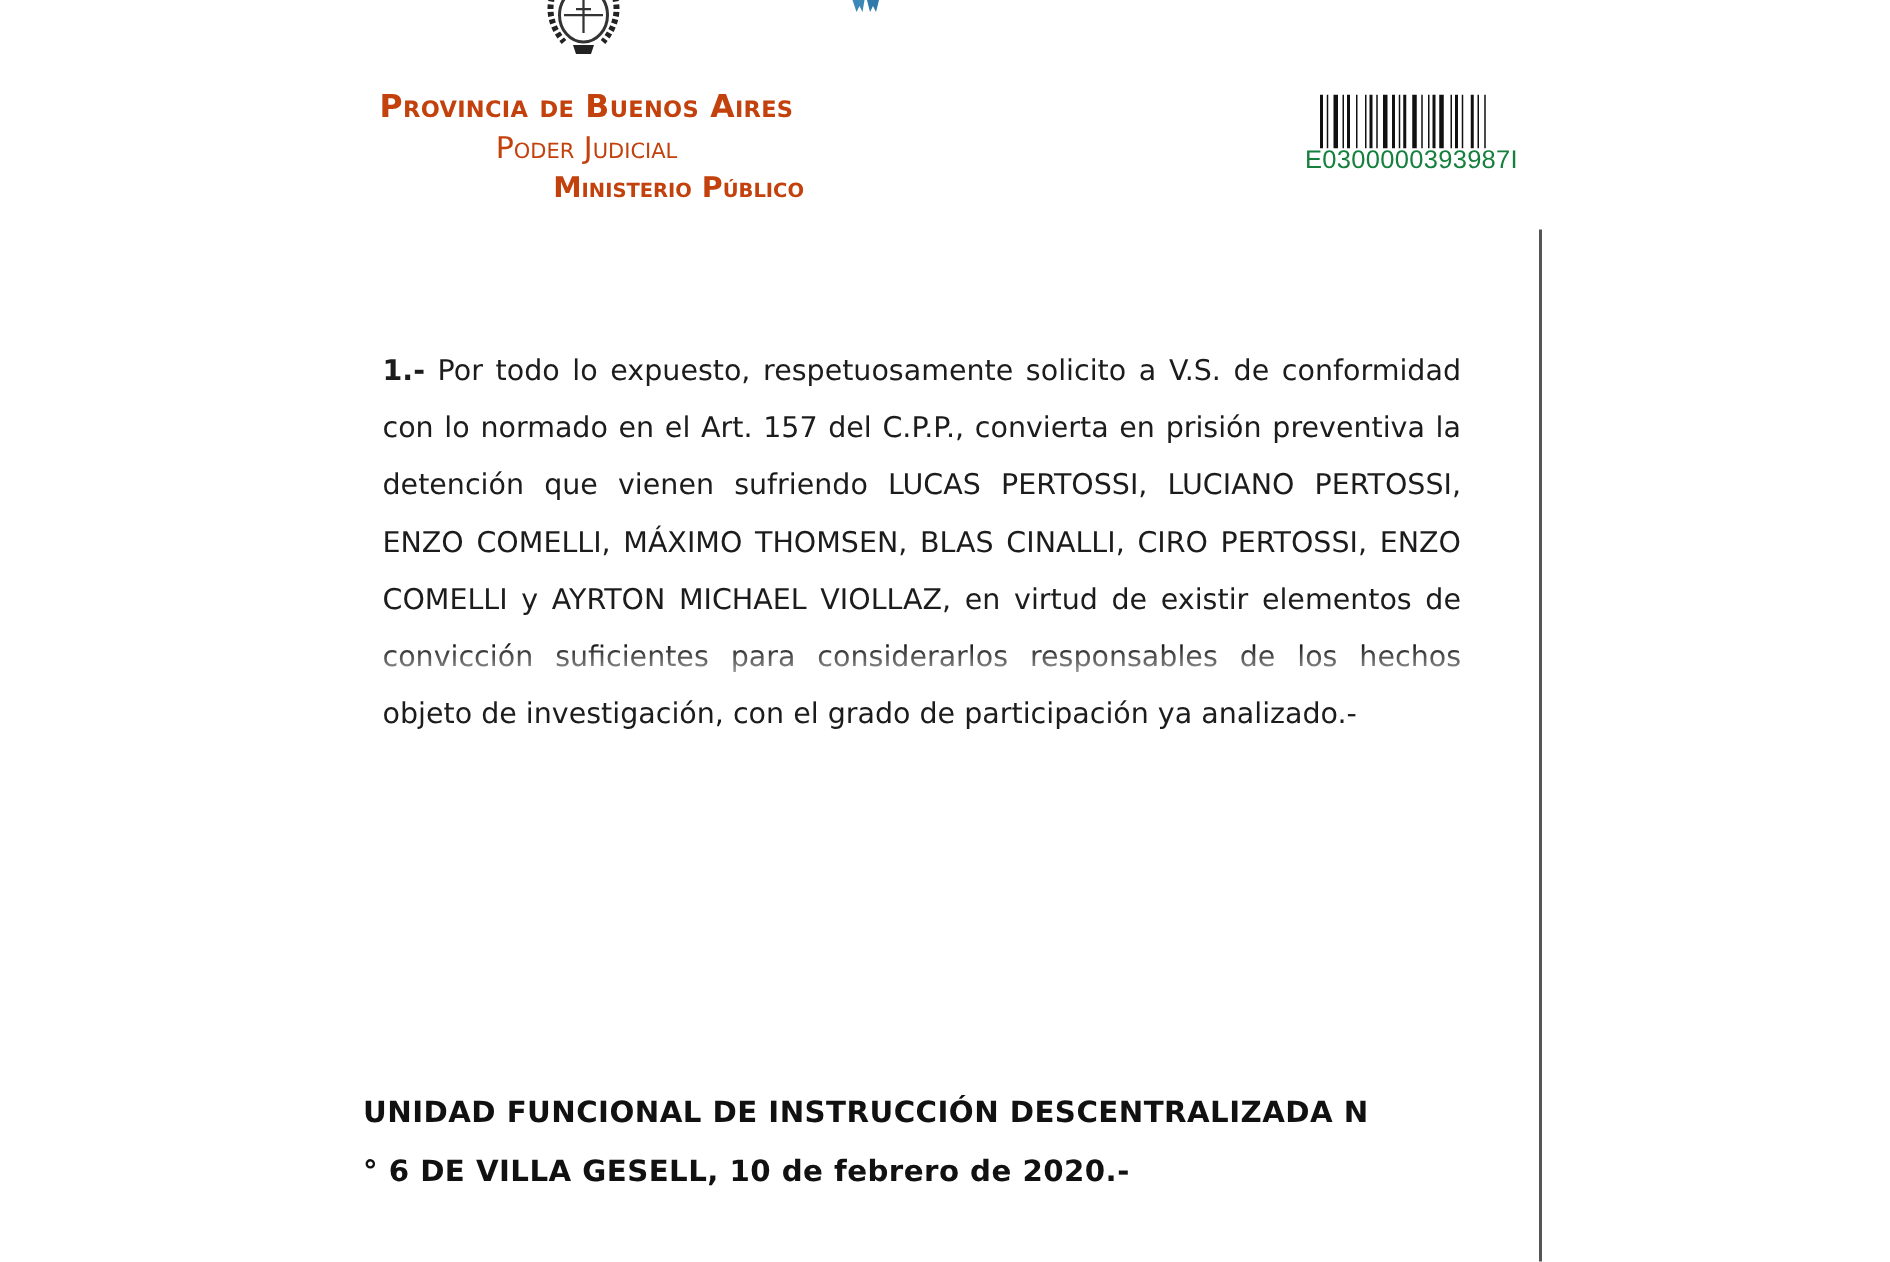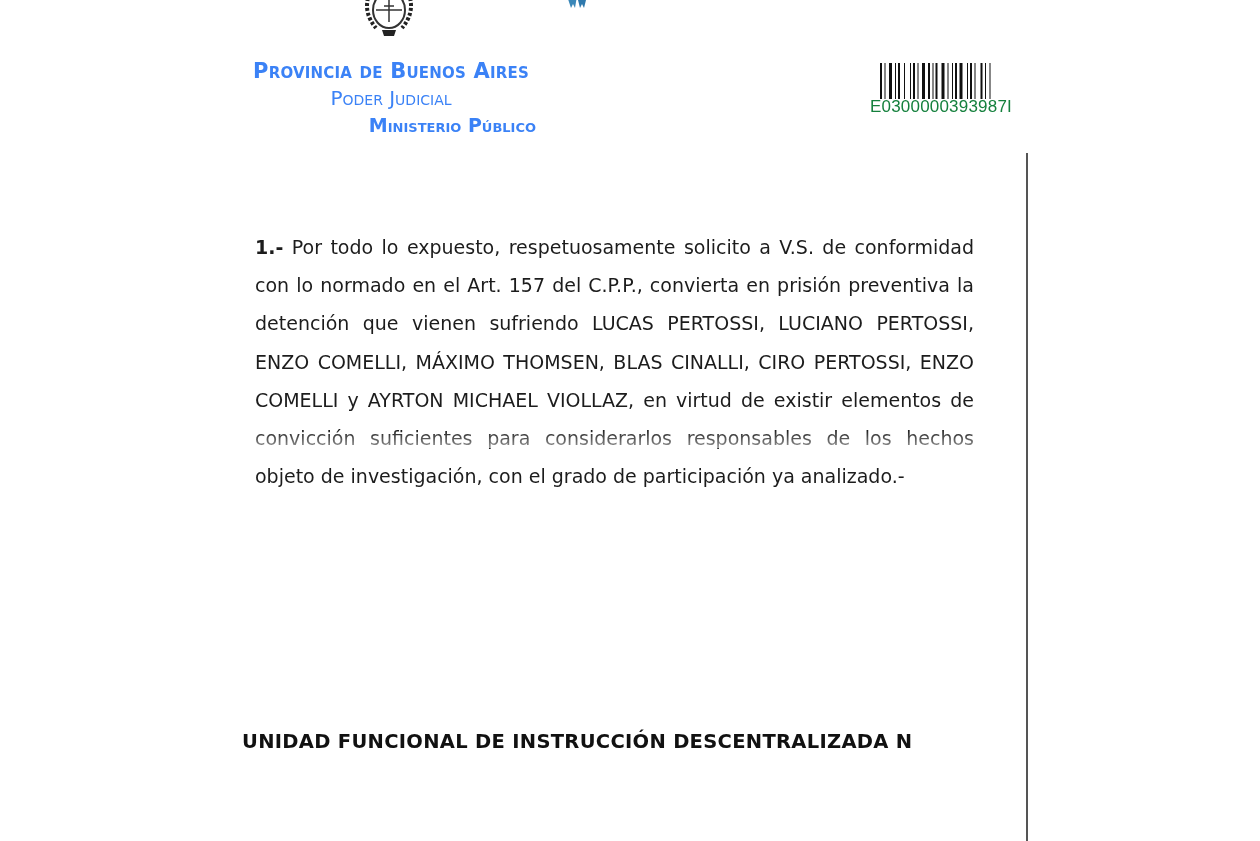--- a/index.html
+++ b/index.html
@@ -1,19 +1,19 @@
 <!DOCTYPE html>
 <html><head>
 <meta charset="utf-8">
 <style>
   html, body { margin: 0; padding: 0; background: #ffffff; }
   body { width: 1260px; height: 841px; position: relative; overflow: hidden; font-family: "DejaVu Sans", sans-serif; color: #1a1a1a; }
   .seal { position: absolute; left: 360px; top: -8px; width: 58px; height: 48px; }
   .ribbon { position: absolute; left: 564px; top: -4px; width: 26px; height: 14px; }
-  .header { position: absolute; left: 246px; top: 58px; width: 290px; text-align: center; font-family: "DejaVu Sans", sans-serif; font-variant: small-caps; color: #3b82f6; }
+  .header { position: absolute; left: 246px; top: 58px; width: 290px; text-align: center; font-family: "DejaVu Sans", sans-serif; font-variant: small-caps; color: #c2410c; }
   .header .l1 { font-size: 21px; font-weight: bold; letter-spacing: 0.2px; line-height: 26px; }
   .header .l2 { font-size: 20px; line-height: 28px; }
   .header .l3 { font-size: 19px; font-weight: bold; line-height: 26px; text-align: right; }
   .barcode { position: absolute; left: 880px; top: 63px; width: 140px; height: 36px; }
   .barcode-num { position: absolute; left: 870px; top: 97px; width: 152px; font-family: "Liberation Sans", sans-serif; font-size: 17px; letter-spacing: 0.2px; color: #15803d; text-align: left; }
   .vline { position: absolute; left: 1026px; top: 153px; width: 2px; height: 688px; background: #555; }
   .body-text { position: absolute; left: 255px; top: 228px; width: 719px; font-family: "DejaVu Sans", sans-serif; font-size: 19px; line-height: 38.2px; text-align: justify; color: #1c1c1c; }
   .body-text p { margin: 0; }
   .body-text b { font-weight: bold; }
   .footer { position: absolute; left: 242px; top: 723px; width: 730px; font-family: "DejaVu Sans", sans-serif; font-weight: bold; font-size: 19.5px; line-height: 38.5px; color: #111; letter-spacing: 0.3px; }
@@ -72,13 +72,14 @@
 <div class="vline"></div>
 
 <div class="body-text">
   <p><b>1.-</b><span> Por todo lo expuesto, respetuosamente solicito a V.S. de conformidad con lo normado en el Art. 157 del C.P.P., convierta en prisión preventiva la detención que vienen sufriendo LUCAS PERTOSSI, LUCIANO PERTOSSI, ENZO COMELLI, MÁXIMO THOMSEN, BLAS CINALLI, CIRO PERTOSSI, ENZO COMELLI y AYRTON MICHAEL VIOLLAZ, en virtud de existir elementos de convicción suficientes para considerarlos responsables de los hechos objeto de investigación, con el grado de participación ya analizado.-</span></p>
 </div>
 
 <div class="fade"></div>
 
 <div class="footer">
   <div>UNIDAD FUNCIONAL DE INSTRUCCIÓN DESCENTRALIZADA N</div>
+  <div>° 6 DE VILLA GESELL,  10 de febrero de 2020.-</div>
 </div>
 
 </body></html>

